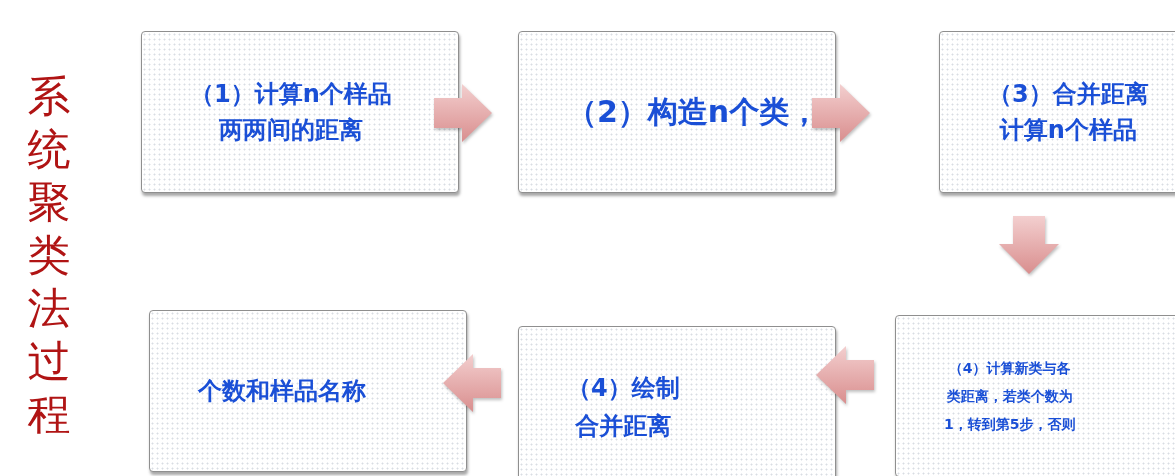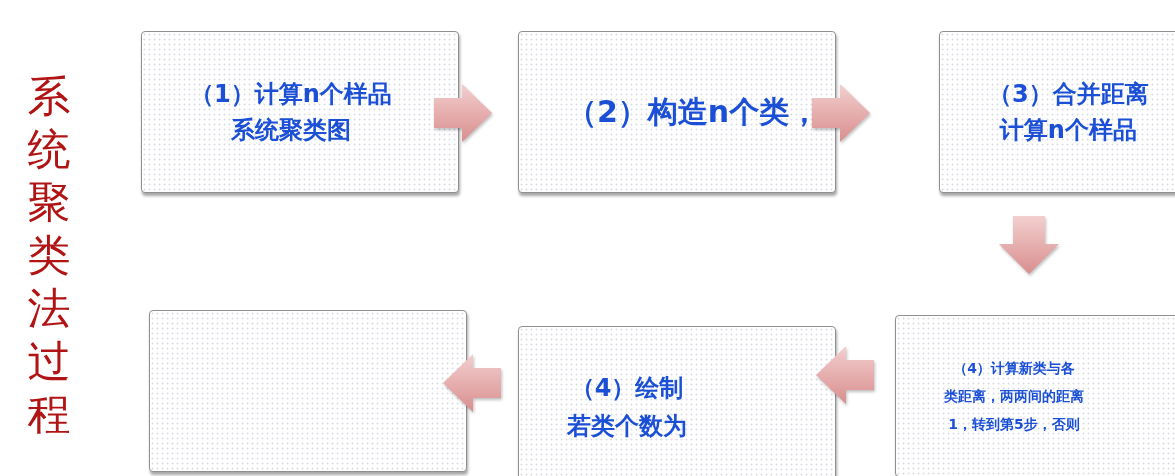--- a/index.html
+++ b/index.html
@@ -50,54 +50,55 @@
   <span>聚</span>
   <span>类</span>
   <span>法</span>
   <span>过</span>
   <span>程</span>
 </div>
 
 <div class="box b1">
   <div class="txt">
     <span class="line">（1）计算n个样品</span>
-    <span class="line">系统聚类图</span>
+    <span class="line">两两间的距离</span>
   </div>
 </div>
 
 <div class="box b2">
   <div class="txt">
     <span class="line">（2）构造n个类，</span>
   </div>
 </div>
 
 <div class="box b3">
   <div class="txt">
     <span class="line">（3）合并距离</span>
     <span class="line">计算n个样品</span>
   </div>
 </div>
 
 <div class="box b4">
   <div class="txt">
     <span class="line">（4）计算新类与各</span>
-    <span class="line">类距离，两两间的距离</span>
+    <span class="line">类距离，若类个数为</span>
     <span class="line">1，转到第5步，否则</span>
   </div>
 </div>
 
 <div class="box b5">
   <div class="txt">
     <span class="line">（4）绘制</span>
-    <span class="line">若类个数为</span>
+    <span class="line">合并距离</span>
   </div>
 </div>
 
 <div class="box b6">
   <div class="txt">
+    <span class="line">个数和样品名称</span>
   </div>
 </div>
 
 <div class="arrow" style="left:432px; top:82px;">
   <svg width="62" height="62" viewBox="0 0 62 62">
     <defs>
       <linearGradient id="gr1" x1="0" y1="0" x2="0" y2="1">
         <stop offset="0" stop-color="#f3cfcf"></stop>
         <stop offset="1" stop-color="#d98e8e"></stop>
       </linearGradient>

